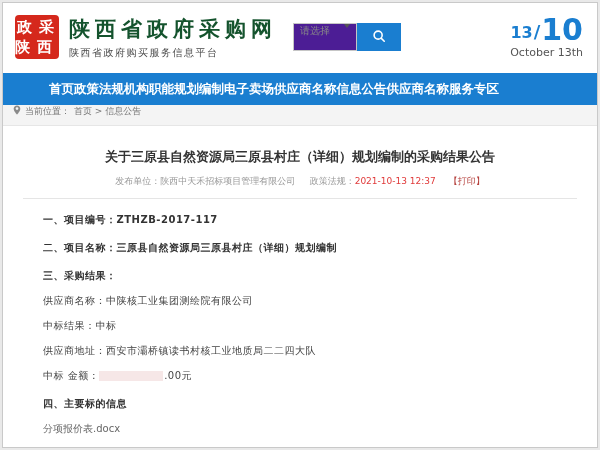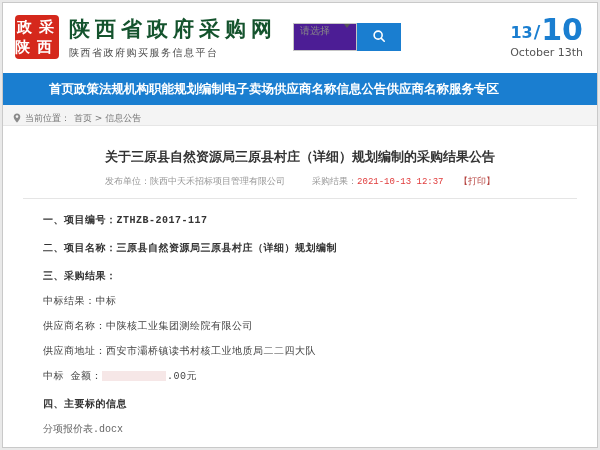--- a/index.html
+++ b/index.html
@@ -54,25 +54,25 @@
   
   .nav {
     margin-top:2px; height:32px; background:#1a7ed0;
     display:flex; align-items:center; justify-content:flex-start; padding:0 46px;
   }
   .nav-item { color:#fff; font-size:12.5px; font-weight:bold; white-space:nowrap; cursor:pointer; }
 
   
   .breadcrumb {
     height:21px; background:#f4f4f4; border-bottom:1px solid #e6e6e6;
-    display:flex; align-items:flex-end; gap:4px; padding:0 10px; font-size:9px; color:#777;
+    display:flex; align-items:flex-start; gap:4px; padding:0 10px; font-size:9px; color:#777;
   }
 
   
-  .content { padding:14px 18px 0;font-family:Liberation Mono, monospace; }
+  .content { padding:14px 18px 0; }
   .article-title { text-align:center; font-size:13px; font-weight:bold; color:#333; margin:8px 24px 9px; }
   .meta { text-align:center; font-size:9px; color:#999; }
   .meta .red { color:#e03a3a;margin-top:48px; }
   .meta .print { color:#b5413d; margin-left:10px; cursor:pointer; }
   .divider { border:none; border-top:1px solid #e5e5e5; margin:10px 2px 2px; }
 
   .sec-head { font-weight:bold; font-size:10px; color:#333; margin:14px 0 0 22px; letter-spacing:0.5px; }
   .sec-line { font-size:10px; color:#444; margin:11px 0 0 22px; letter-spacing:0.5px; }
   .redacted {
     display:inline-block; width:64px; height:10px; background:#f6e7e7;
@@ -145,35 +145,35 @@
     <span>当前位置：</span>
     <span>首页 &gt; 信息公告</span>
   </div>
 
   <div class="content">
     <h1 class="article-title">关于三原县自然资源局三原县村庄（详细）规划编制的采购结果公告</h1>
 
     <div class="meta">
       <span>发布单位：</span><span>陕西中天禾招标项目管理有限公司</span>
       &nbsp;&nbsp;&nbsp;
-      <span>采购结果：</span><span class="red">2021-10-13 12:37</span>
+      <span>政策法规：</span><span class="red">2021-10-13 12:37</span>
       <span class="print">【打印】</span>
     </div>
 
     <hr class="divider">
 
     <p class="sec-head"><span>一、项目编号：</span><span>ZTHZB-2017-117</span></p>
 
     <p class="sec-head"><span>二、项目名称：</span><span>三原县自然资源局三原县村庄（详细）规划编制</span></p>
 
     <p class="sec-head">三、采购结果：</p>
 
+    <p class="sec-line"><span>供应商名称：</span><span>中陕核工业集团测绘院有限公司</span></p>
+
     <p class="sec-line"><span>中标结果：</span><span>中标</span></p>
-
-    <p class="sec-line"><span>供应商名称：</span><span>中陕核工业集团测绘院有限公司</span></p>
 
     <p class="sec-line"><span>供应商地址：</span><span>西安市灞桥镇读书村核工业地质局二二四大队</span></p>
 
     <p class="sec-line"><span>中标 金额：</span><span class="redacted"></span><span>.00元</span></p>
 
     <p class="sec-head">四、主要标的信息</p>
 
     <p class="attachment">分项报价表.docx</p>
 
   </div>

